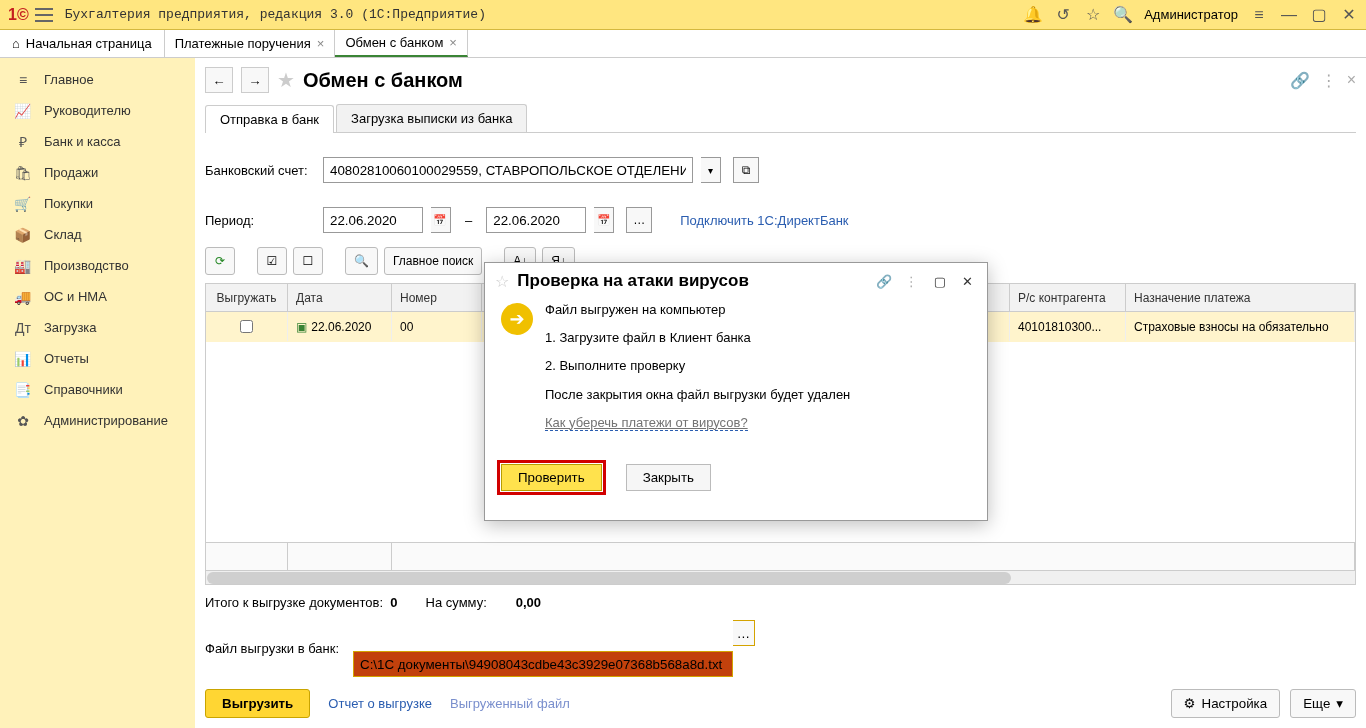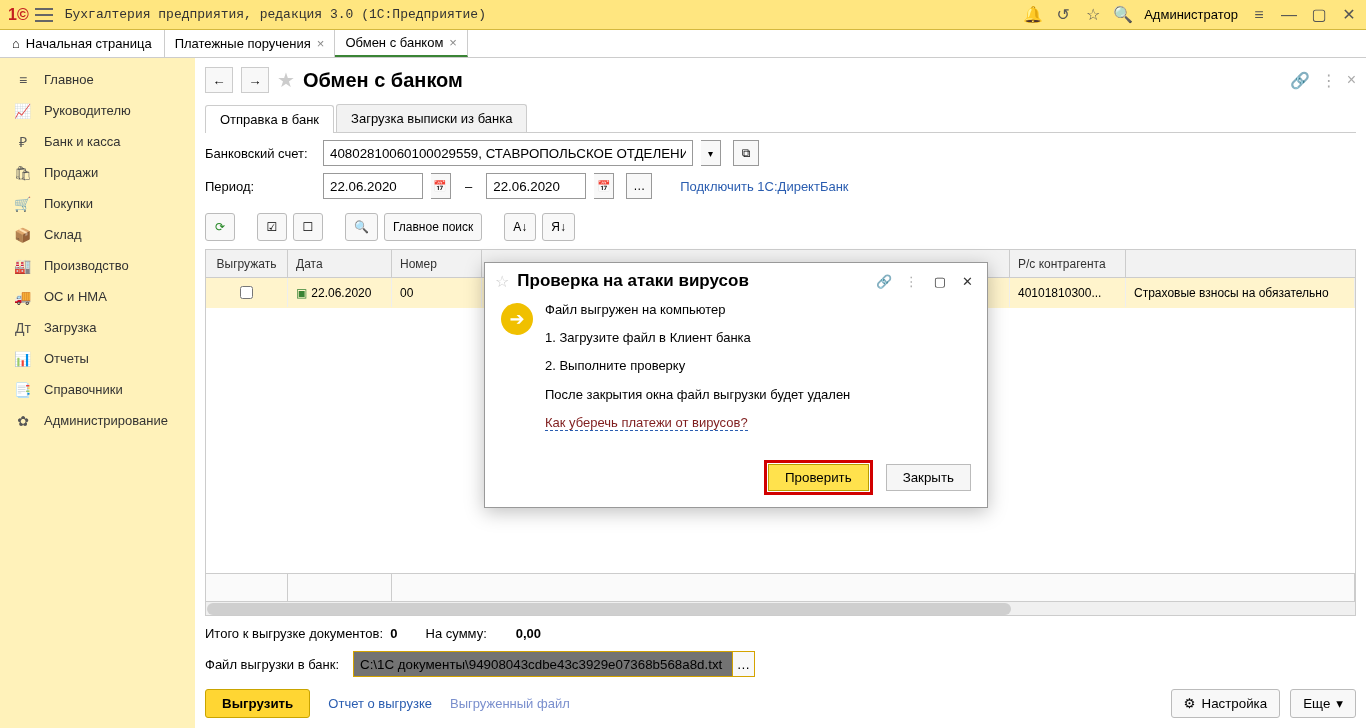--- a/index.html
+++ b/index.html
@@ -34,21 +34,21 @@
 .star { font-size: 20px; color: #ccc; }
 .page-title { font-size: 20px; font-weight: bold; }
 .header-right { margin-left: auto; display: flex; gap: 10px; color: #aaa; font-size: 16px; }
 
 
 .subtabs { display: flex; border-bottom: 1px solid #ccc; margin-top: 4px; }
 .subtab { padding: 6px 14px; border: 1px solid #ccc; border-bottom: none; background: #f2f2f2; cursor: pointer; margin-right: 2px; border-radius: 3px 3px 0 0; }
 .subtab.active { background: #fff; position: relative; top: 1px; }
 
 
-.form-row { display: flex; align-items: center; margin-top: 7px; gap: 8px; }
+.form-row { display: flex; align-items: center; margin-top: 24px; gap: 8px; }
 .form-label { width: 110px; }
 .textinput { border: 1px solid #999; height: 26px; padding: 0 6px; background: #fff; }
 .dropdown-btn { width: 20px; height: 26px; border: 1px solid #999; border-left: none; background: #f8f8f8; cursor: pointer; display:flex; align-items:center; justify-content:center; font-size:10px; }
 .icon-btn-sm { width: 26px; height: 26px; border: 1px solid #999; background: #f8f8f8; cursor: pointer; display:flex; align-items:center; justify-content:center; font-size:12px; margin-left:4px; }
 .dateinput { width: 100px; }
 .link { color: #2a5db0; cursor: pointer; }
 
 
 .toolbar { display: flex; align-items: center; gap: 6px; margin-top: 14px; }
 .tbtn { height: 28px; min-width: 30px; border: 1px solid #bbb; background: #f8f8f8; border-radius: 3px; cursor: pointer; display:flex; align-items:center; justify-content:center; padding: 0 8px; font-size: 12px; }
@@ -84,25 +84,25 @@
 .secondary-btn { border: 1px solid #bbb; background: #f8f8f8; padding: 6px 12px; border-radius: 3px; cursor: pointer; display: flex; align-items: center; gap: 6px; }
 .footer-right { margin-left: auto; display: flex; gap: 10px; }
 
 
 .modal { position: absolute; left: 484px; top: 262px; width: 504px; background: #fff; border: 1px solid #999; box-shadow: 0 4px 18px rgba(0,0,0,0.25); }
 .modal-header { display: flex; align-items: center; height: 36px; padding: 0 10px; gap: 8px; }
 .modal-title { font-size: 17px; font-weight: bold; flex: 1; }
 .modal-body { padding: 2px 16px 14px 16px; display: flex; gap: 12px; }
 .modal-icon { width: 32px; height: 32px; border-radius: 50%; background: #f0c000; display:flex; align-items:center; justify-content:center; color:#fff; font-size:18px; flex-shrink:0; margin-top: 2px; }
 .modal-text p { margin-bottom: 10px; line-height: 1.4; }
-.modal-footer { display: flex; justify-content: flex-end; gap: 17px; padding: 8px 16px 16px; }
+.modal-footer { display: flex; justify-content: flex-start; gap: 24px; padding: 8px 16px 29px; }
 .check-btn { background: #ffe24d; border: 1px solid #b79d00; padding: 5px 16px; cursor: pointer; outline: 3px solid #d10000; outline-offset: 1px; }
 .close-btn { background: #f6f6f6; border: 1px solid #bbb; padding: 5px 16px; cursor: pointer; }
 
-.dotted-link { color:#7f1d1d; border-bottom:1px dashed #2a5db0; cursor:pointer; }
+.dotted-link { color:#737373; border-bottom:1px dashed #2a5db0; cursor:pointer;text-decoration:underline; }
 #dateicon { font-size:11px; }
 </style>
 </head>
 <body>
 
 <div class="titlebar">
   <span class="logo1c">1©</span>
   <div class="hamburger-top">
       <span></span>
       <span></span>
@@ -243,20 +243,21 @@
       <button class="tbtn">Я↓</button>
     </div>
 
     <div class="table-wrap">
       <div class="thead">
         <div class="th col-export">Выгружать</div>
         <div class="th col-date">Дата</div>
         <div class="th col-number">Номер</div>
         <div class="th col-gap1"></div>
         <div class="th col-racct">Р/с контрагента</div>
+        <div class="th col-purpose">Назначение платежа</div>
       </div>
       <div class="trow">
         <div class="td col-export">
             <input type="checkbox" style="">
           </div>
         <div class="td col-date">
             <span style="color:#3a8435;margin-right:4px">▣</span>
             <span>22.06.2020</span>
           </div>
         <div class="td col-number">00</div>
@@ -277,21 +278,21 @@
     </div>
 
     <div class="bottom-row">
       <span><span>Итого к выгрузке документов:</span>&nbsp;&nbsp;<b>0</b></span>
       <span><span>На сумму:</span>&nbsp;&nbsp;&nbsp;&nbsp;&nbsp;&nbsp;&nbsp;&nbsp;<b>0,00</b></span>
     </div>
 
     <div class="bottom-row2">
       <span style="width:140px">Файл выгрузки в банк:</span>
       <div class="file-input-wrap">
-        <input class="file-input" style="background: #737373;" value="C:\1С документы\94908043cdbe43c3929e07368b568a8d.txt">
+        <input class="file-input" style="background: #c2410c; margin-top: 31px;" value="C:\1С документы\94908043cdbe43c3929e07368b568a8d.txt">
         <button class="file-browse">…</button>
       </div>
     </div>
 
     <div class="footer-actions">
       <button class="primary-btn">Выгрузить</button>
       <span class="link">Отчет о выгрузке</span>
       <span class="link" style="color:#7a8fcd">Выгруженный файл</span>
       <div class="footer-right">
         <button class="secondary-btn">

